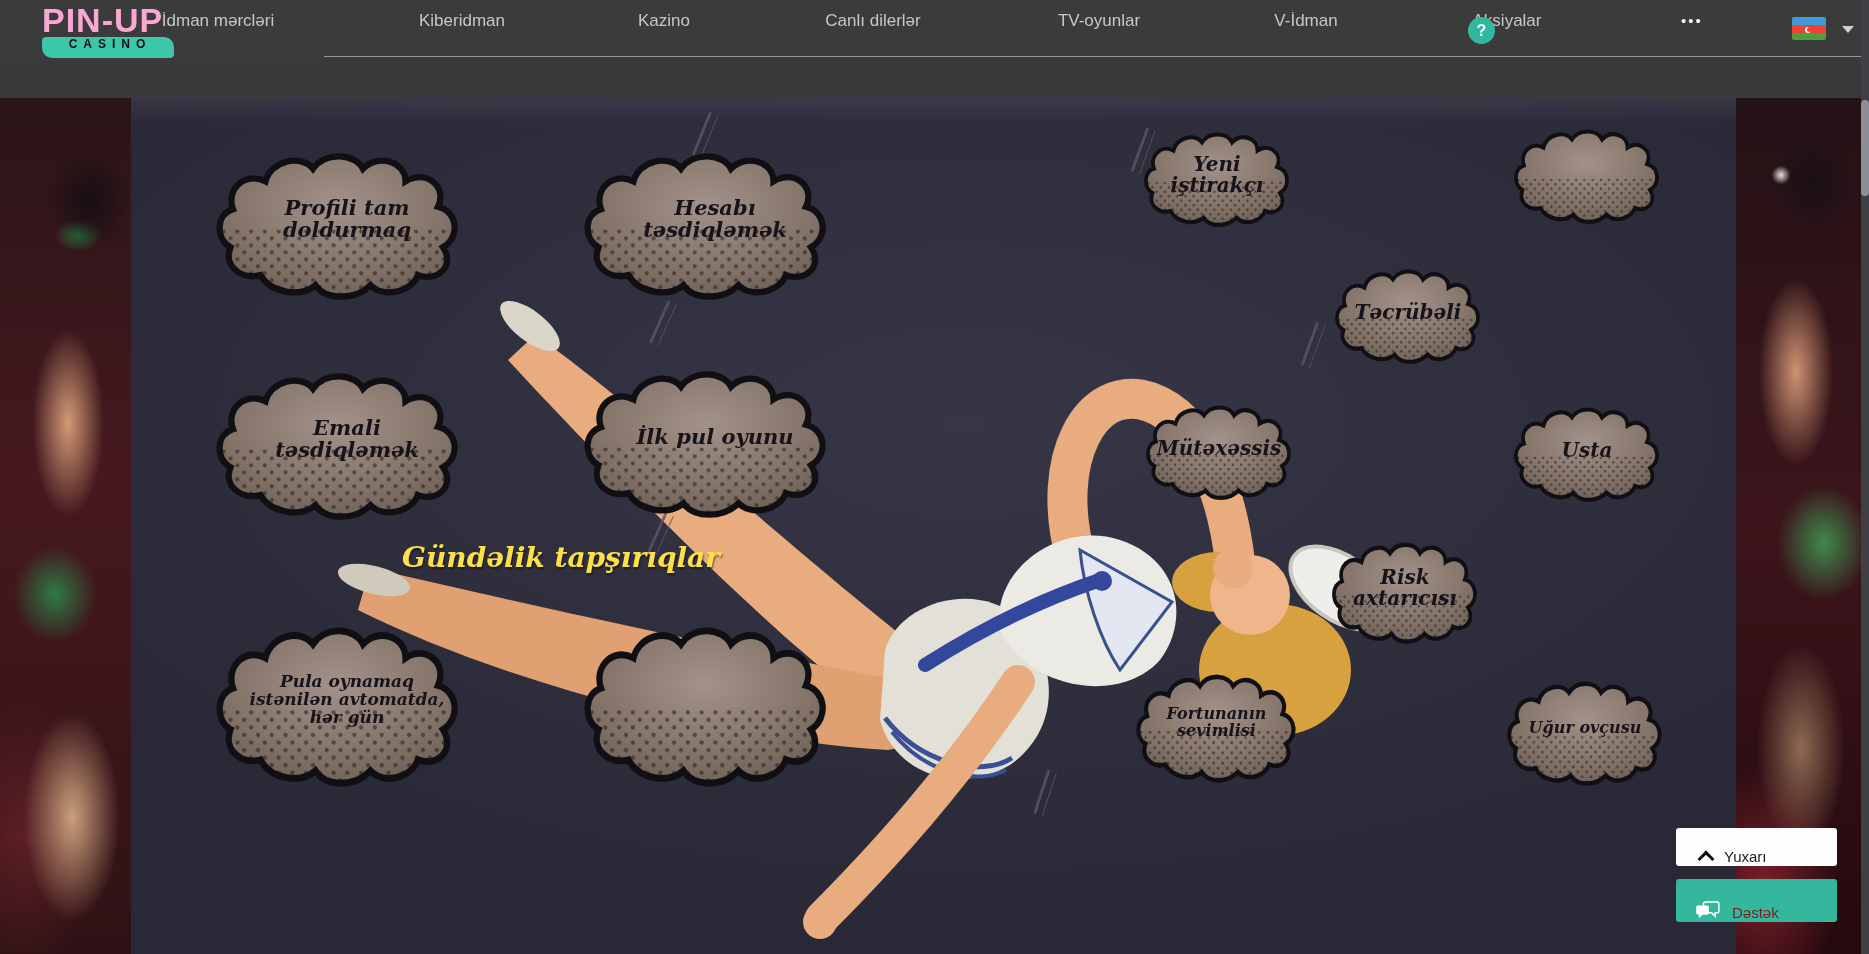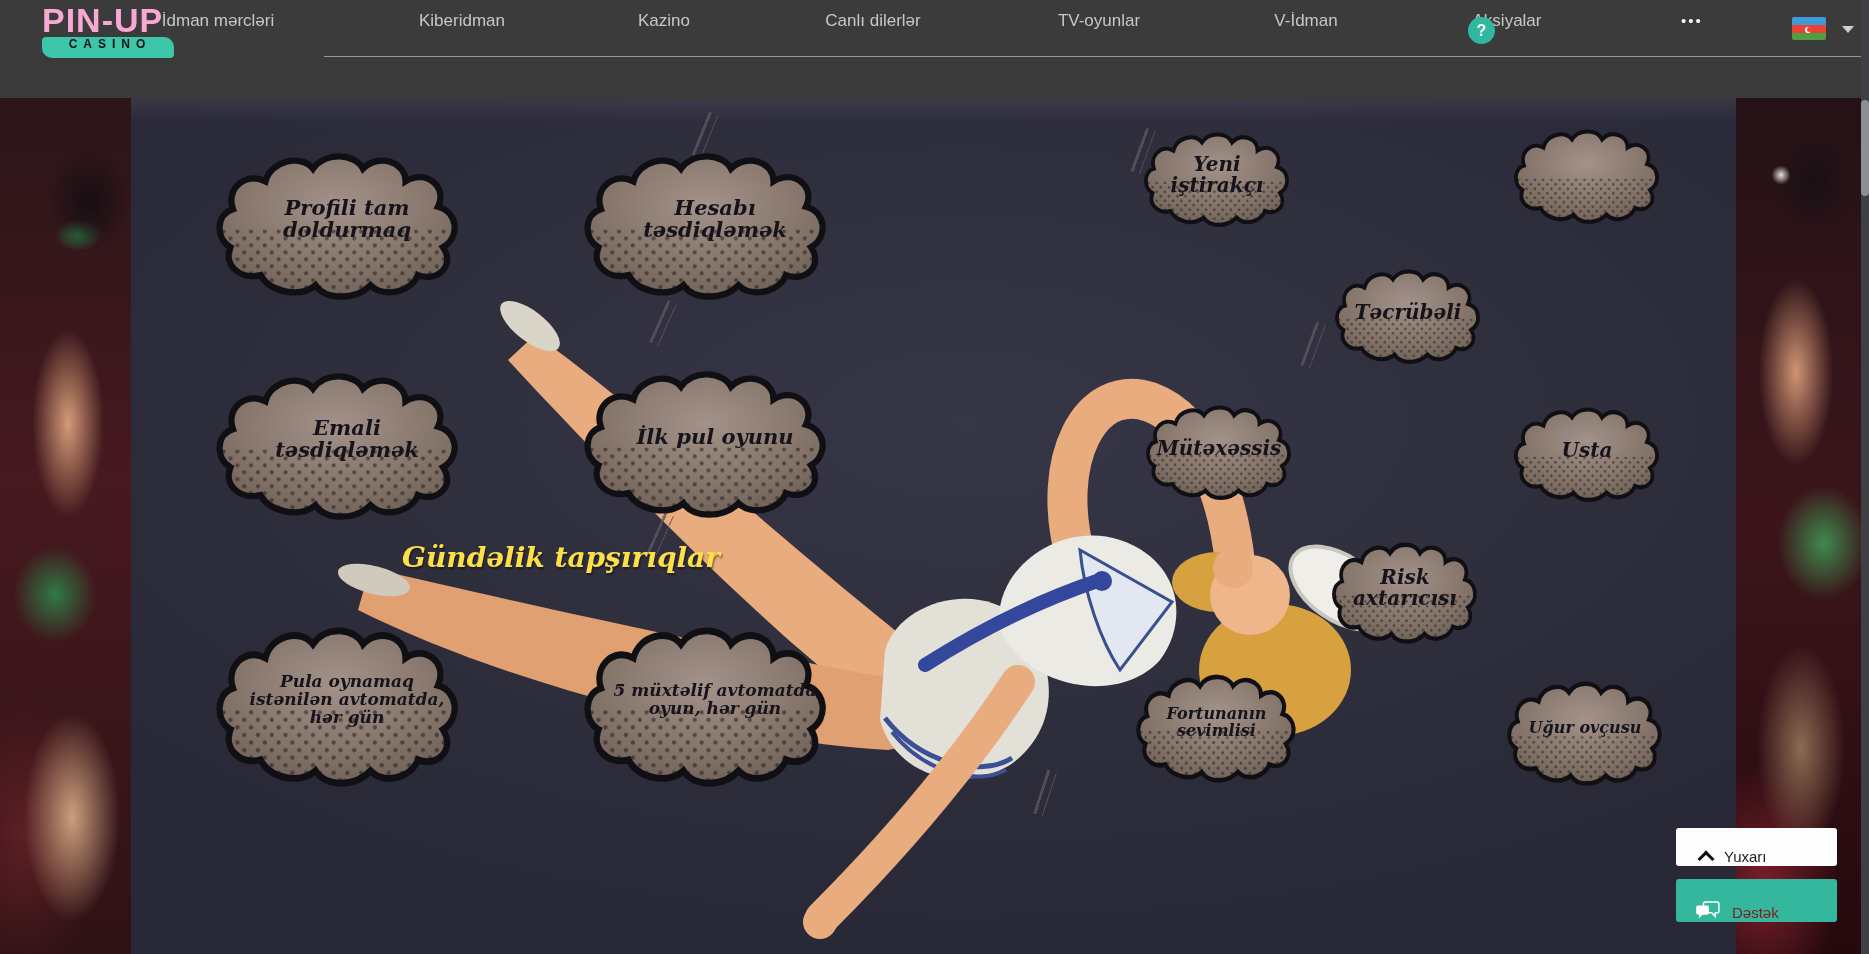--- a/index.html
+++ b/index.html
@@ -251,21 +251,20 @@
         <use href="#cloudPath" fill="none" stroke="#101014" stroke-width="5"></use>
       </svg>
     <div class="cloud-label">Pula oynamaq istənilən avtomatda, hər gün</div>
   </div>
   <div class="cloud cloud-lg cloud-xl-text" style="left:581px;top:625px;height:165px">
     <svg viewBox="0 0 200 120" preserveAspectRatio="none">
         <use href="#cloudPath" fill="url(#cloudGrad)"></use>
         <rect x="0" y="62" width="200" height="58" fill="url(#dotPat)" clip-path="url(#cloudClip)"></rect>
         <use href="#cloudPath" fill="none" stroke="#101014" stroke-width="5"></use>
       </svg>
-    <div class="cloud-label">5 müxtəlif avtomatda oyun, hər gün</div>
   </div>
 
   <div class="cloud cloud-sm" style="left:1142px;top:131px">
     <svg viewBox="0 0 200 120" preserveAspectRatio="none">
         <use href="#cloudPath" fill="url(#cloudGrad)"></use>
         <rect x="0" y="62" width="200" height="58" fill="url(#dotPat)" clip-path="url(#cloudClip)"></rect>
         <use href="#cloudPath" fill="none" stroke="#101014" stroke-width="5"></use>
       </svg>
     <div class="cloud-label">Yeni iştirakçı</div>
   </div>

